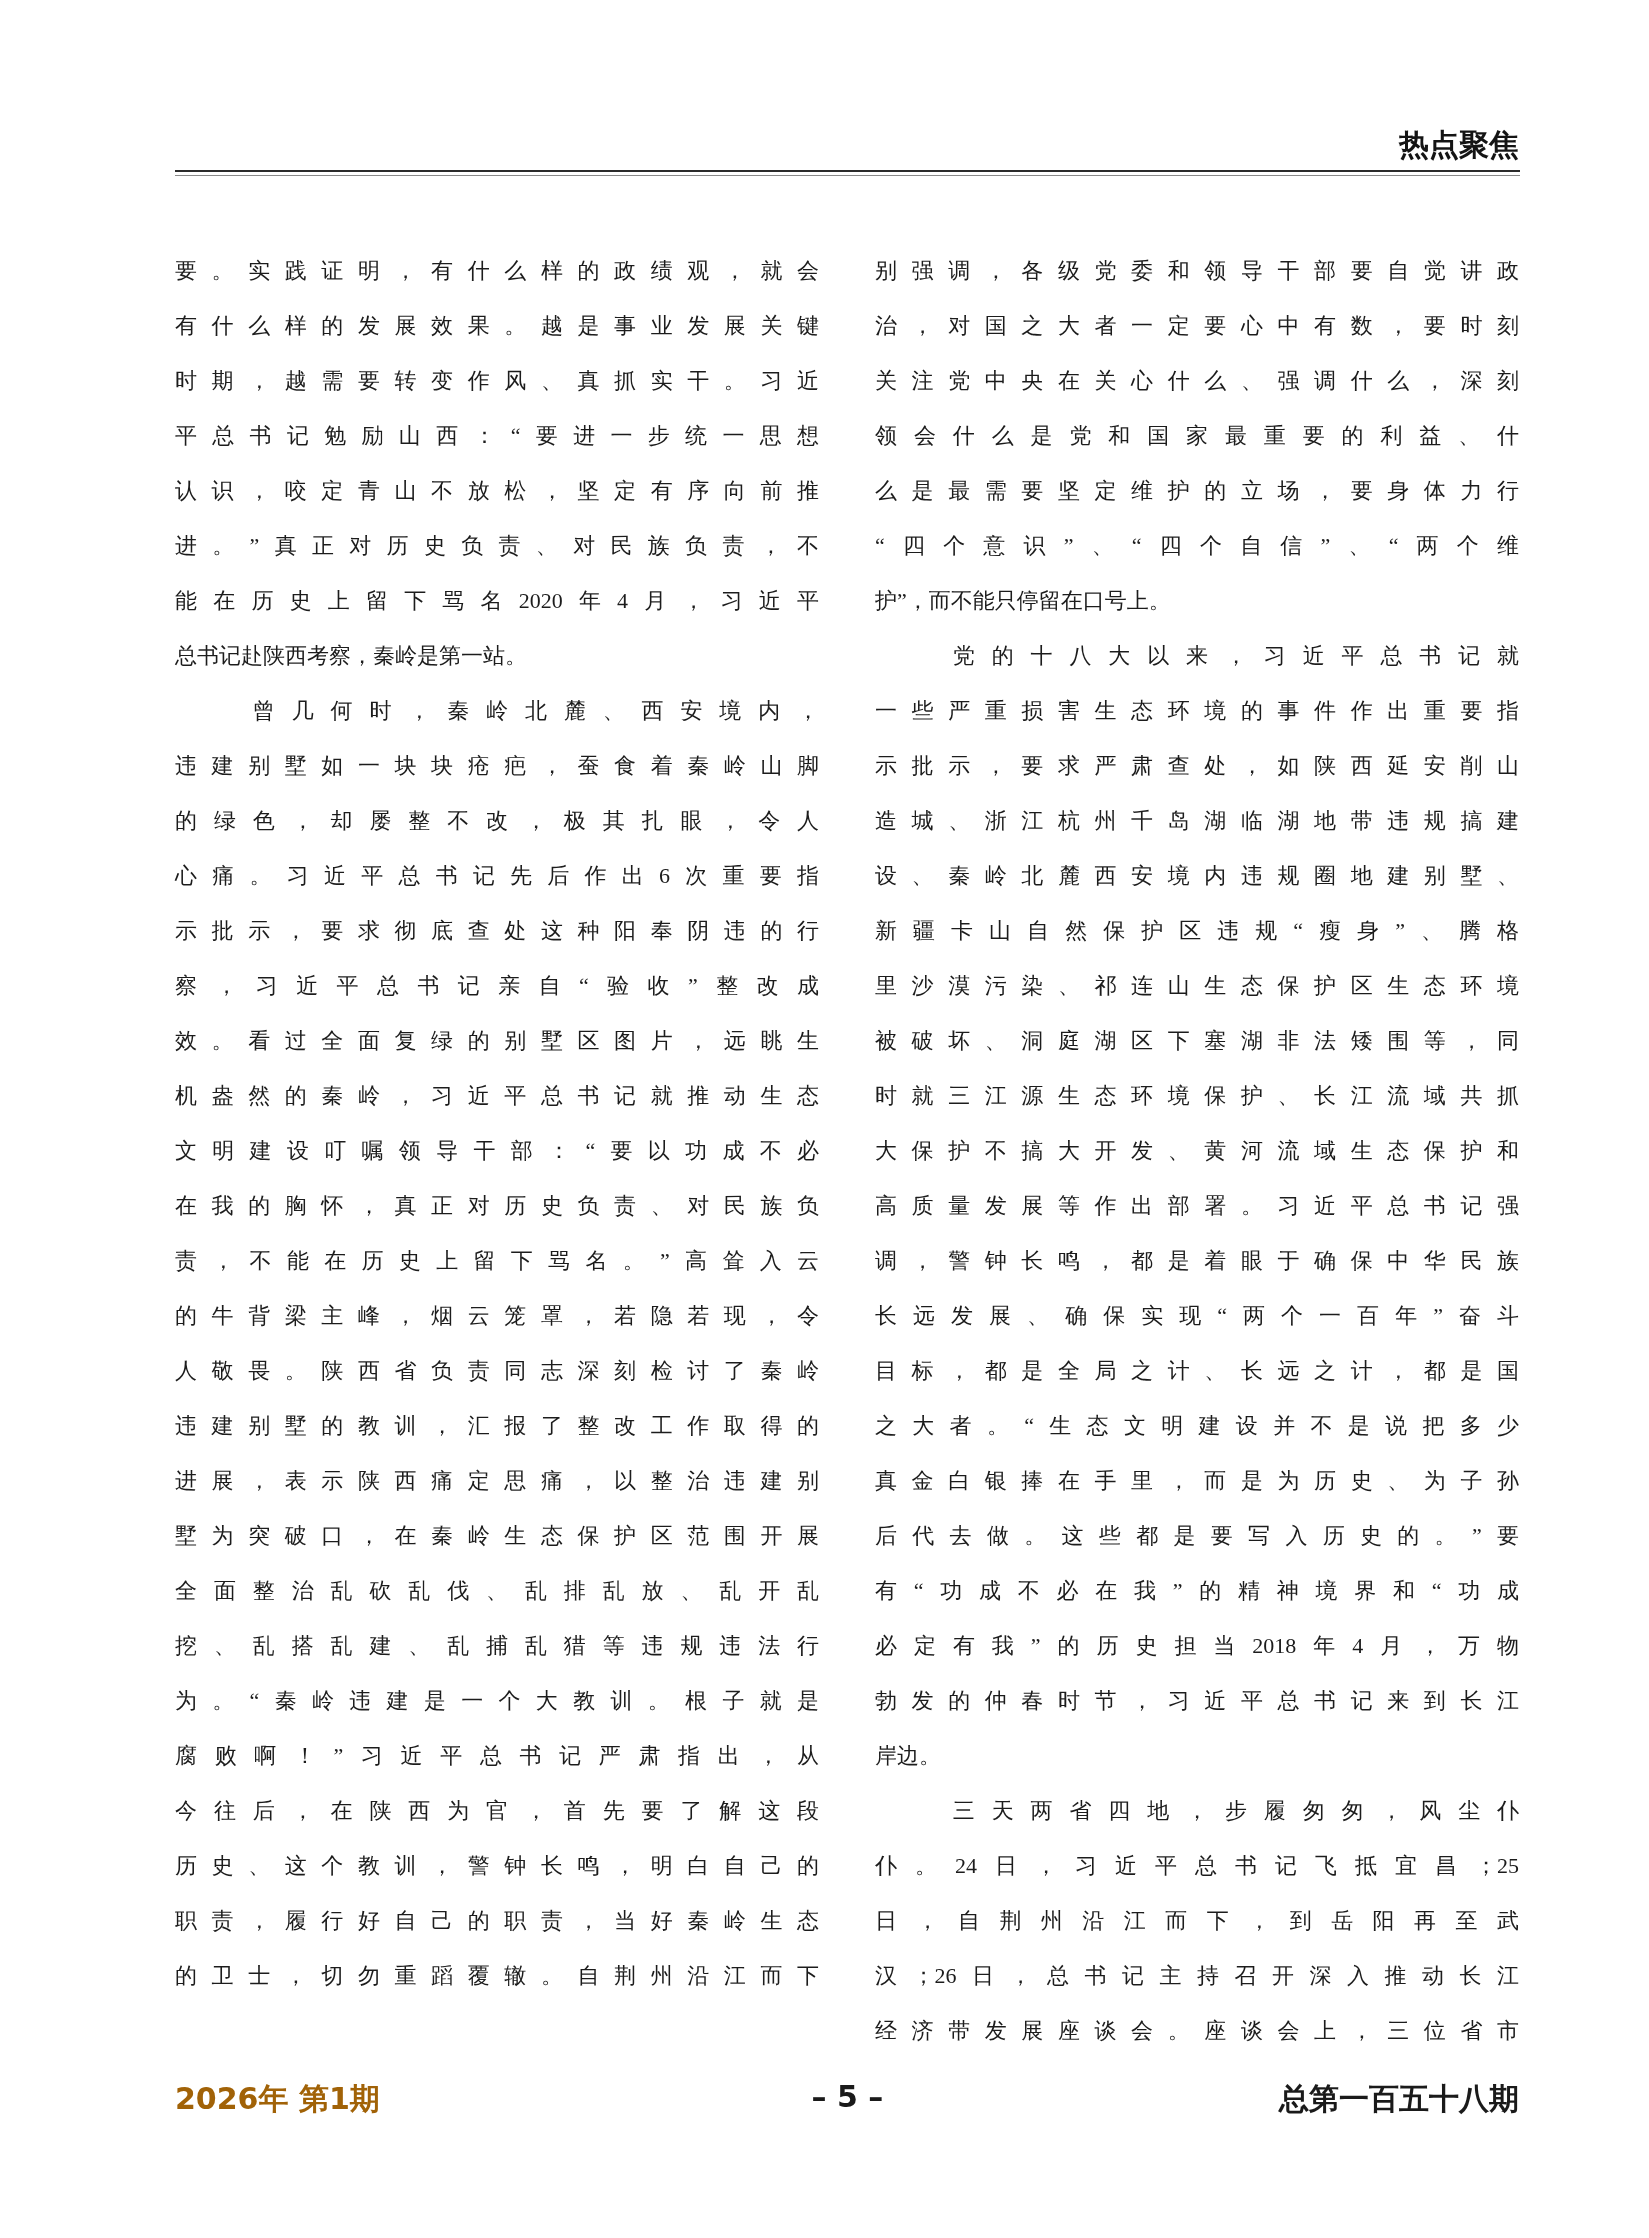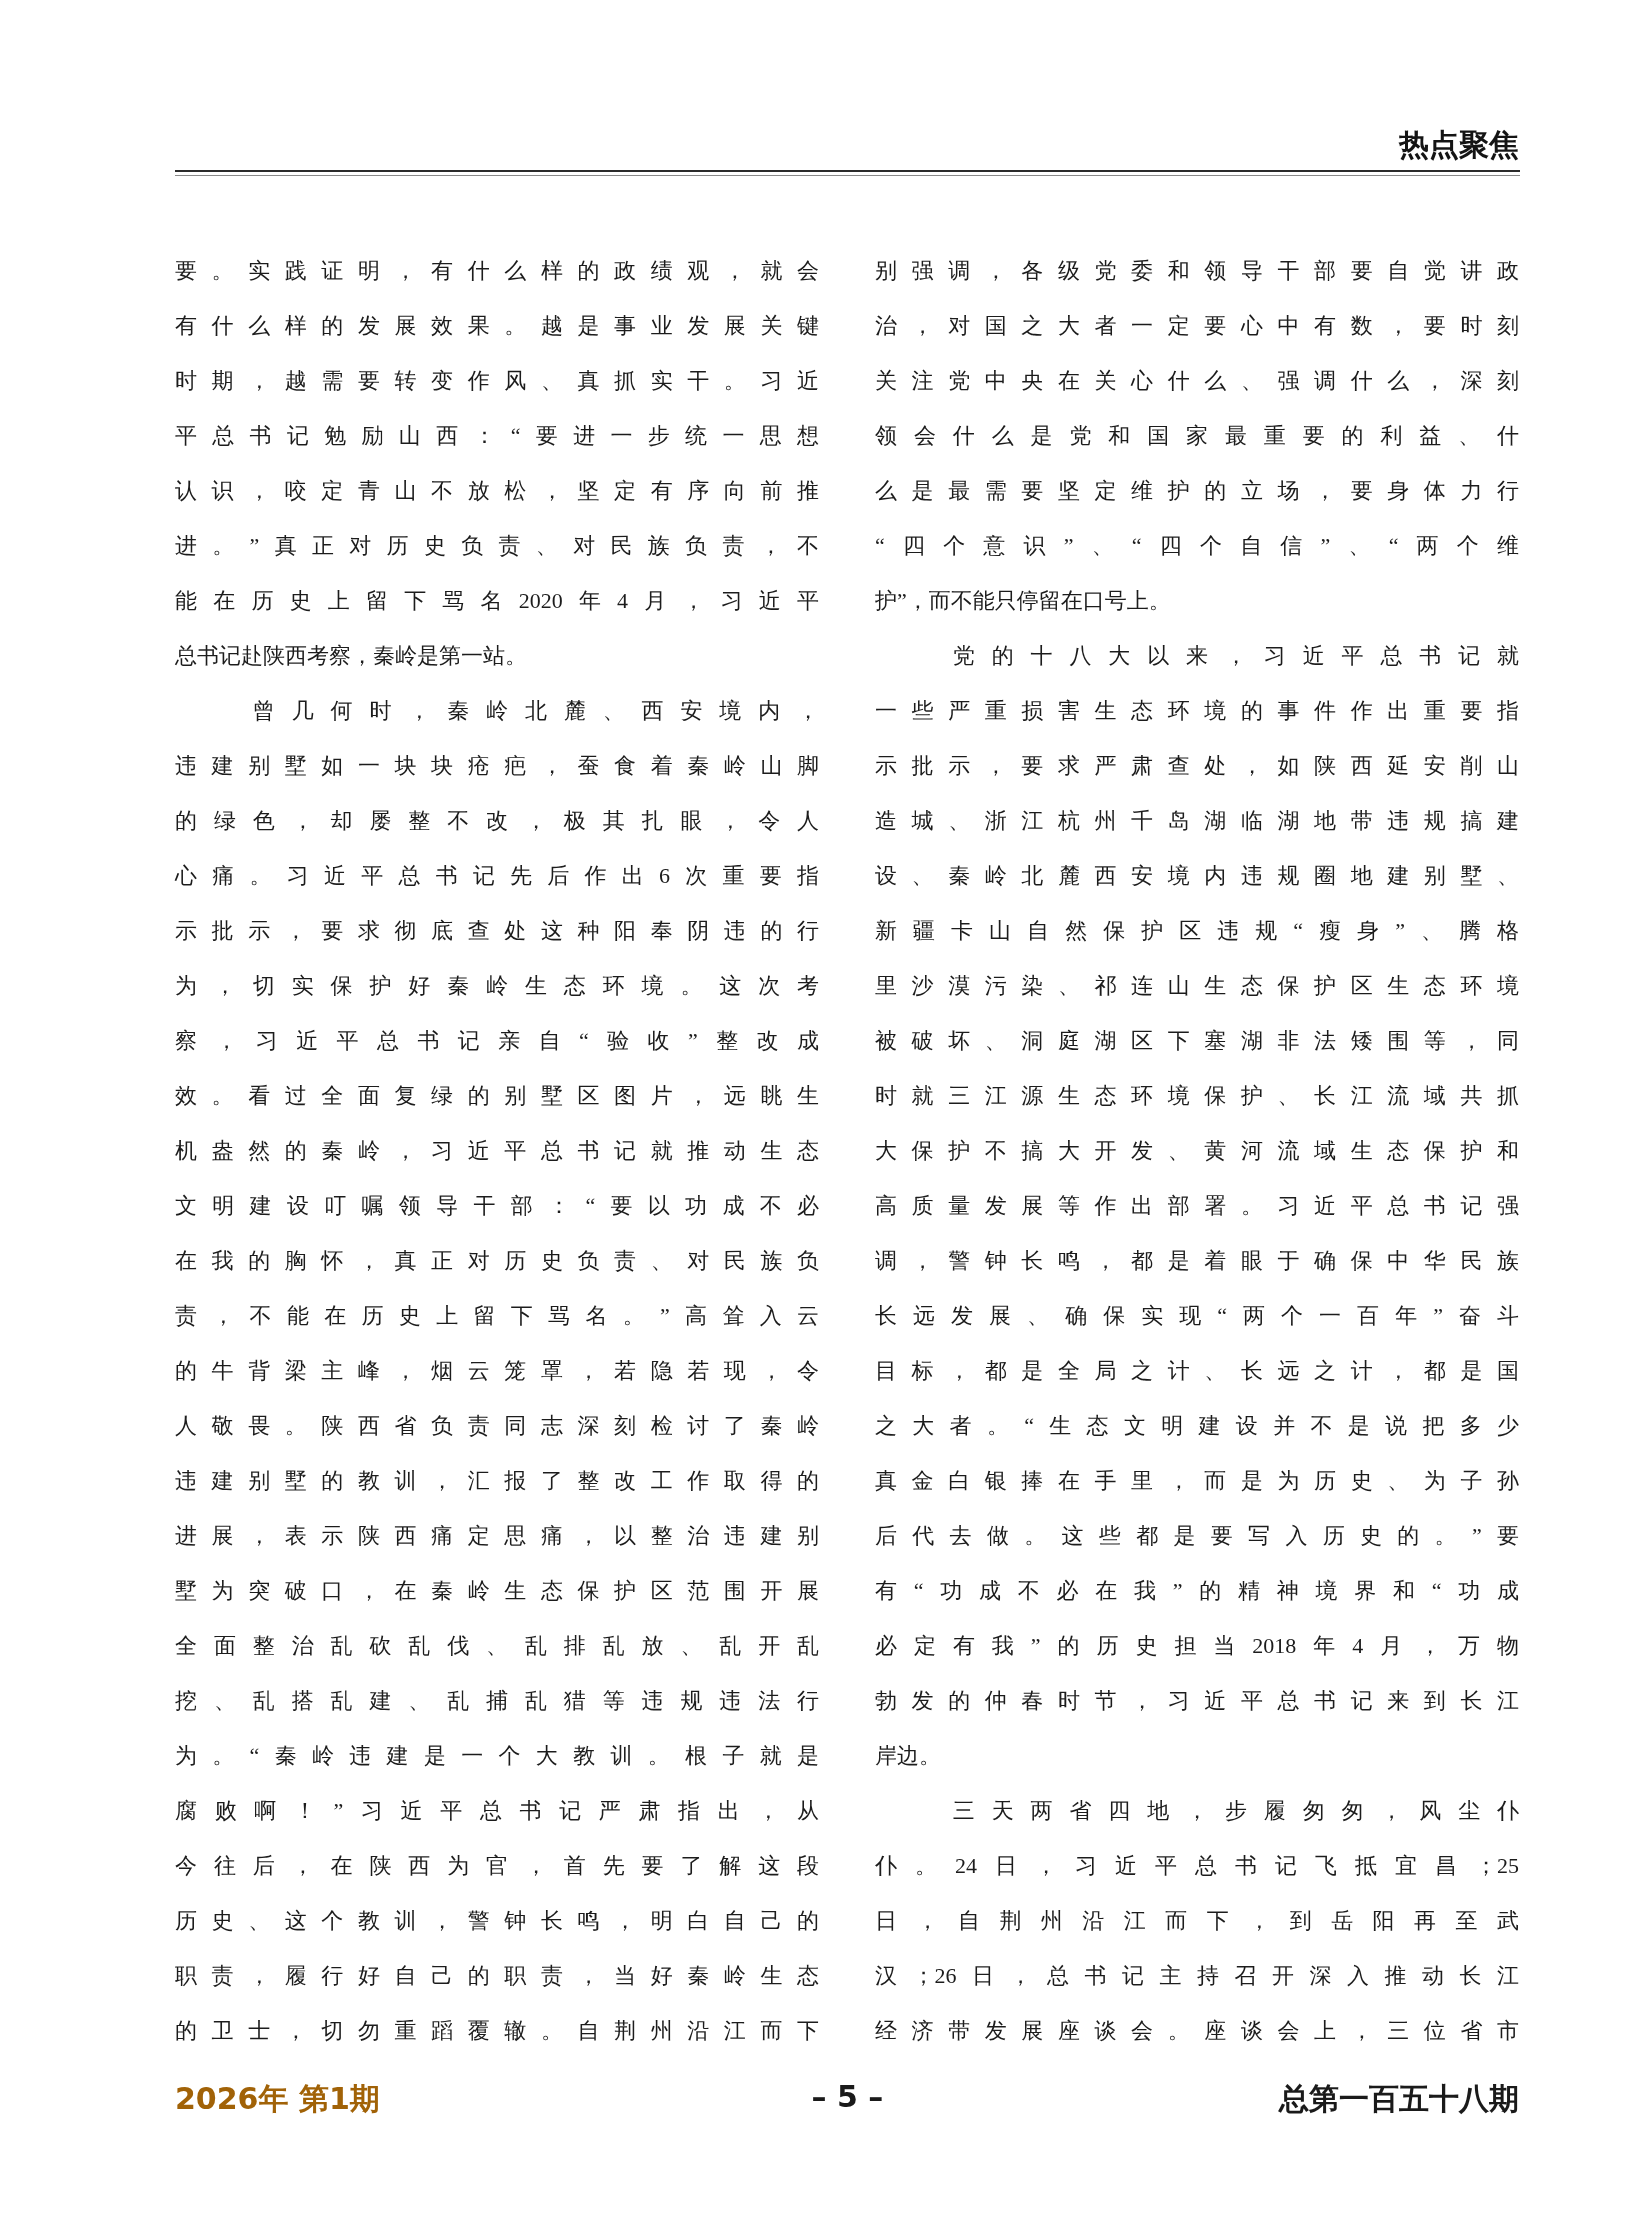--- a/index.html
+++ b/index.html
@@ -121,21 +121,20 @@
       <div class="line">平总书记勉励山西：“要进一步统一思想</div>
       <div class="line">认识，咬定青山不放松，坚定有序向前推</div>
       <div class="line">进。”真正对历史负责、对民族负责，不</div>
       <div class="line">能在历史上留下骂名2020年4月，习近平</div>
       <div class="line para-end">总书记赴陕西考察，秦岭是第一站。</div>
       <div class="line">　　曾几何时，秦岭北麓、西安境内，</div>
       <div class="line">违建别墅如一块块疮疤，蚕食着秦岭山脚</div>
       <div class="line">的绿色，却屡整不改，极其扎眼，令人</div>
       <div class="line">心痛。习近平总书记先后作出6次重要指</div>
       <div class="line">示批示，要求彻底查处这种阳奉阴违的行</div>
-      <div class="line">为，切实保护好秦岭生态环境。这次考</div>
       <div class="line">察，习近平总书记亲自“验收”整改成</div>
       <div class="line">效。看过全面复绿的别墅区图片，远眺生</div>
       <div class="line">机盎然的秦岭，习近平总书记就推动生态</div>
       <div class="line">文明建设叮嘱领导干部：“要以功成不必</div>
       <div class="line">在我的胸怀，真正对历史负责、对民族负</div>
       <div class="line">责，不能在历史上留下骂名。”高耸入云</div>
       <div class="line">的牛背梁主峰，烟云笼罩，若隐若现，令</div>
       <div class="line">人敬畏。陕西省负责同志深刻检讨了秦岭</div>
       <div class="line">违建别墅的教训，汇报了整改工作取得的</div>
       <div class="line">进展，表示陕西痛定思痛，以整治违建别</div>

